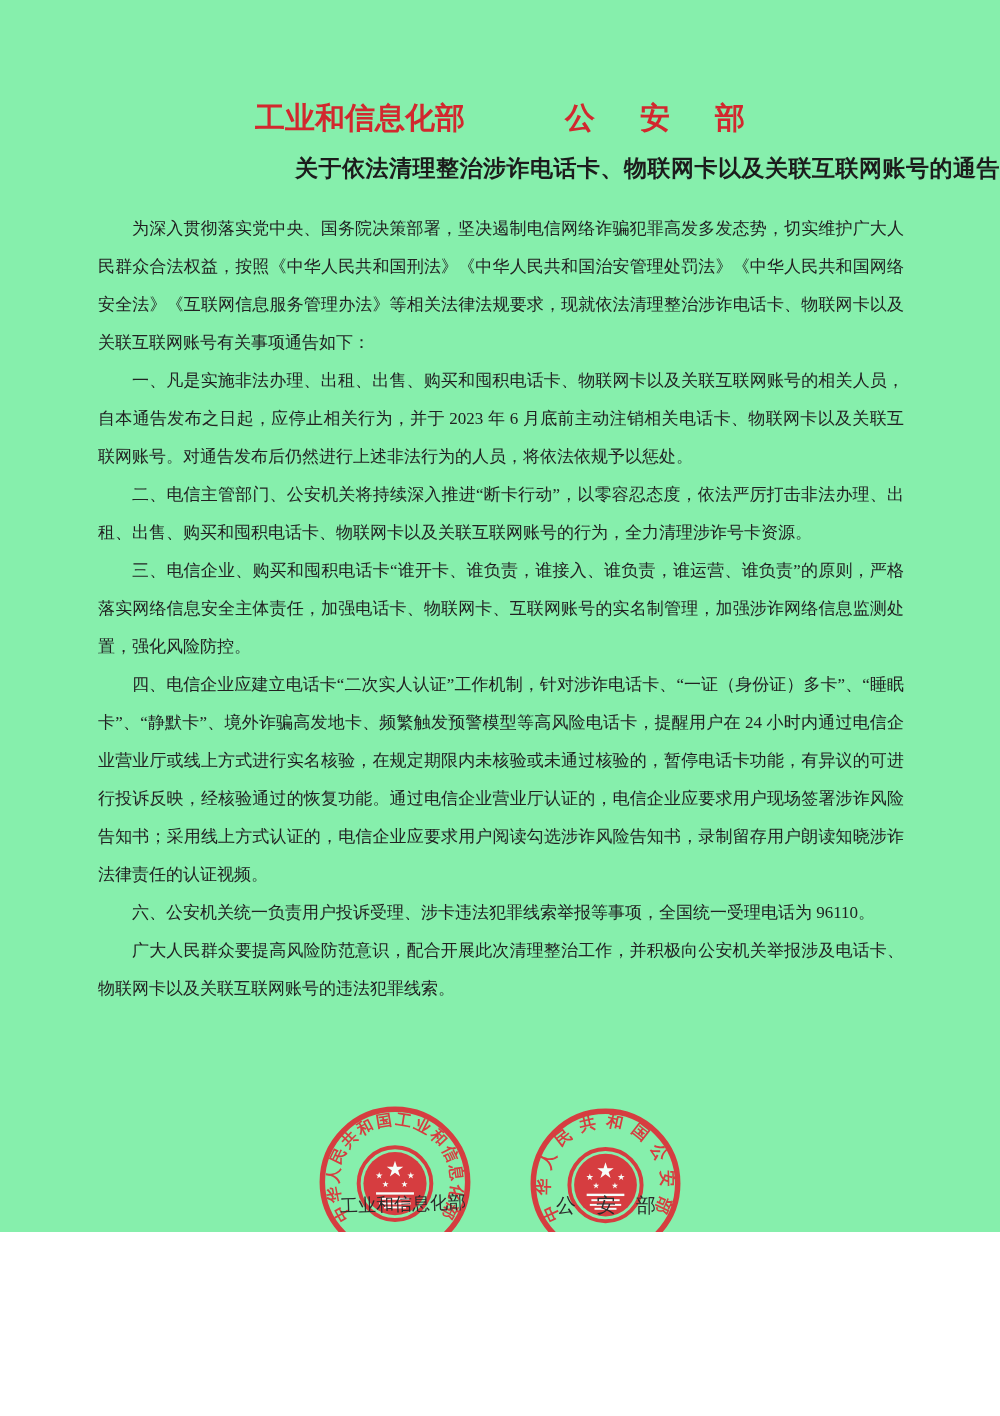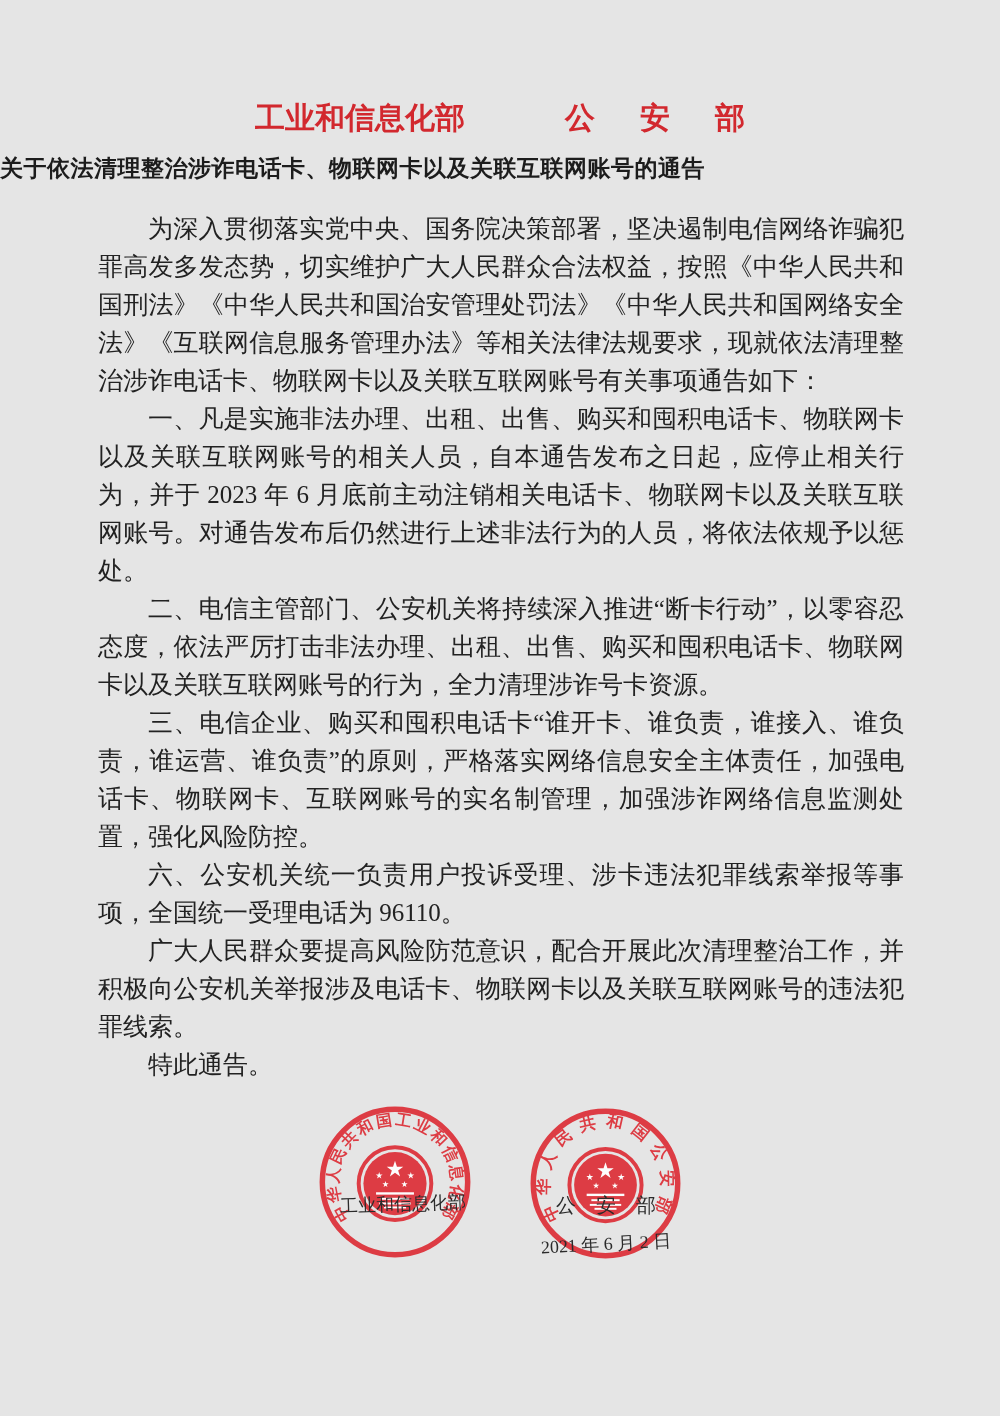--- a/index.html
+++ b/index.html
@@ -3,52 +3,52 @@
 <meta charset="utf-8">
 <style>
   html, body { margin: 0; padding: 0; }
   body {
     background: #ffffff;
     font-family: "Liberation Serif", "DejaVu Serif", serif;
   }
   .page {
     position: relative;
     width: 1000px;
-    height: 1416px;
-    background: #e5e5e5;
+    height: 1232px;
+    background: #86efac;
     overflow: hidden;
     margin: 0 auto;
   }
   .header-row {
     margin-top: 100px;
     display: flex;
     justify-content: center;
     align-items: baseline;
     gap: 100px;
     font-weight: bold;
     font-size: 30px;
     line-height: 36px;
     white-space: nowrap;
   }
   .ministry { color: var(--header-red, #d2282e); }
   .ministry-2 { letter-spacing: 1.5em; margin-right: -1.5em; }
   .doc-title {
     margin-top: 18px;
-    text-align: left;
+    text-align: right;
     font-weight: bold;
     font-size: 23px;
     line-height: 30px;
     color: #1c1c1c;
     letter-spacing: 0.5px;
   }
   .doc-body {
     margin: 26px 96px 0 98px;
     width: 806px;
     color: #222222;
-    font-size: 25px;
+    font-size: 17px;
     line-height: 38px;
     text-align: justify;
   }
   .doc-body p {
     margin: 0;
     padding: 0;
     text-indent: 2em;
   }
   
   .seal {
@@ -98,23 +98,23 @@
     <span class="ministry ministry-2">公安部</span>
   </div>
 
   <div class="doc-title">关于依法清理整治涉诈电话卡、物联网卡以及关联互联网账号的通告</div>
 
   <div class="doc-body">
     <p>为深入贯彻落实党中央、国务院决策部署，坚决遏制电信网络诈骗犯罪高发多发态势，切实维护广大人民群众合法权益，按照《中华人民共和国刑法》《中华人民共和国治安管理处罚法》《中华人民共和国网络安全法》《互联网信息服务管理办法》等相关法律法规要求，现就依法清理整治涉诈电话卡、物联网卡以及关联互联网账号有关事项通告如下：</p>
     <p>一、凡是实施非法办理、出租、出售、购买和囤积电话卡、物联网卡以及关联互联网账号的相关人员，自本通告发布之日起，应停止相关行为，并于 2023 年 6 月底前主动注销相关电话卡、物联网卡以及关联互联网账号。对通告发布后仍然进行上述非法行为的人员，将依法依规予以惩处。</p>
     <p>二、电信主管部门、公安机关将持续深入推进“断卡行动”，以零容忍态度，依法严厉打击非法办理、出租、出售、购买和囤积电话卡、物联网卡以及关联互联网账号的行为，全力清理涉诈号卡资源。</p>
     <p>三、电信企业、购买和囤积电话卡“谁开卡、谁负责，谁接入、谁负责，谁运营、谁负责”的原则，严格落实网络信息安全主体责任，加强电话卡、物联网卡、互联网账号的实名制管理，加强涉诈网络信息监测处置，强化风险防控。</p>
+    <p>四、电信企业应建立电话卡“二次实人认证”工作机制，针对涉诈电话卡、“一证（身份证）多卡”、“睡眠卡”、“静默卡”、境外诈骗高发地卡、频繁触发预警模型等高风险电话卡，提醒用户在 24 小时内通过电信企业营业厅或线上方式进行实名核验，在规定期限内未核验或未通过核验的，暂停电话卡功能，有异议的可进行投诉反映，经核验通过的恢复功能。通过电信企业营业厅认证的，电信企业应要求用户现场签署涉诈风险告知书；采用线上方式认证的，电信企业应要求用户阅读勾选涉诈风险告知书，录制留存用户朗读知晓涉诈法律责任的认证视频。</p>
     <p>六、公安机关统一负责用户投诉受理、涉卡违法犯罪线索举报等事项，全国统一受理电话为 96110。</p>
     <p>广大人民群众要提高风险防范意识，配合开展此次清理整治工作，并积极向公安机关举报涉及电话卡、物联网卡以及关联互联网账号的违法犯罪线索。</p>
-    <p>特此通告。</p>
   </div>
 
   <div class="seal seal-1">
     <svg viewBox="0 0 200 200" xmlns="http://www.w3.org/2000/svg">
       <defs>
         <path id="arc1" d="M 49.1 150.9 A 72 72 0 1 1 150.9 150.9" fill="none"></path>
       </defs>
       <circle cx="100" cy="100" r="92" fill="none" stroke="#dd3038" stroke-width="7"></circle>
       <text font-size="20" font-weight="bold" fill="#dd3038" letter-spacing="3" font-family="Liberation Serif, DejaVu Serif, serif">
         <textPath href="#arc1" startOffset="50%" text-anchor="middle">中华人民共和国工业和信息化部</textPath>

